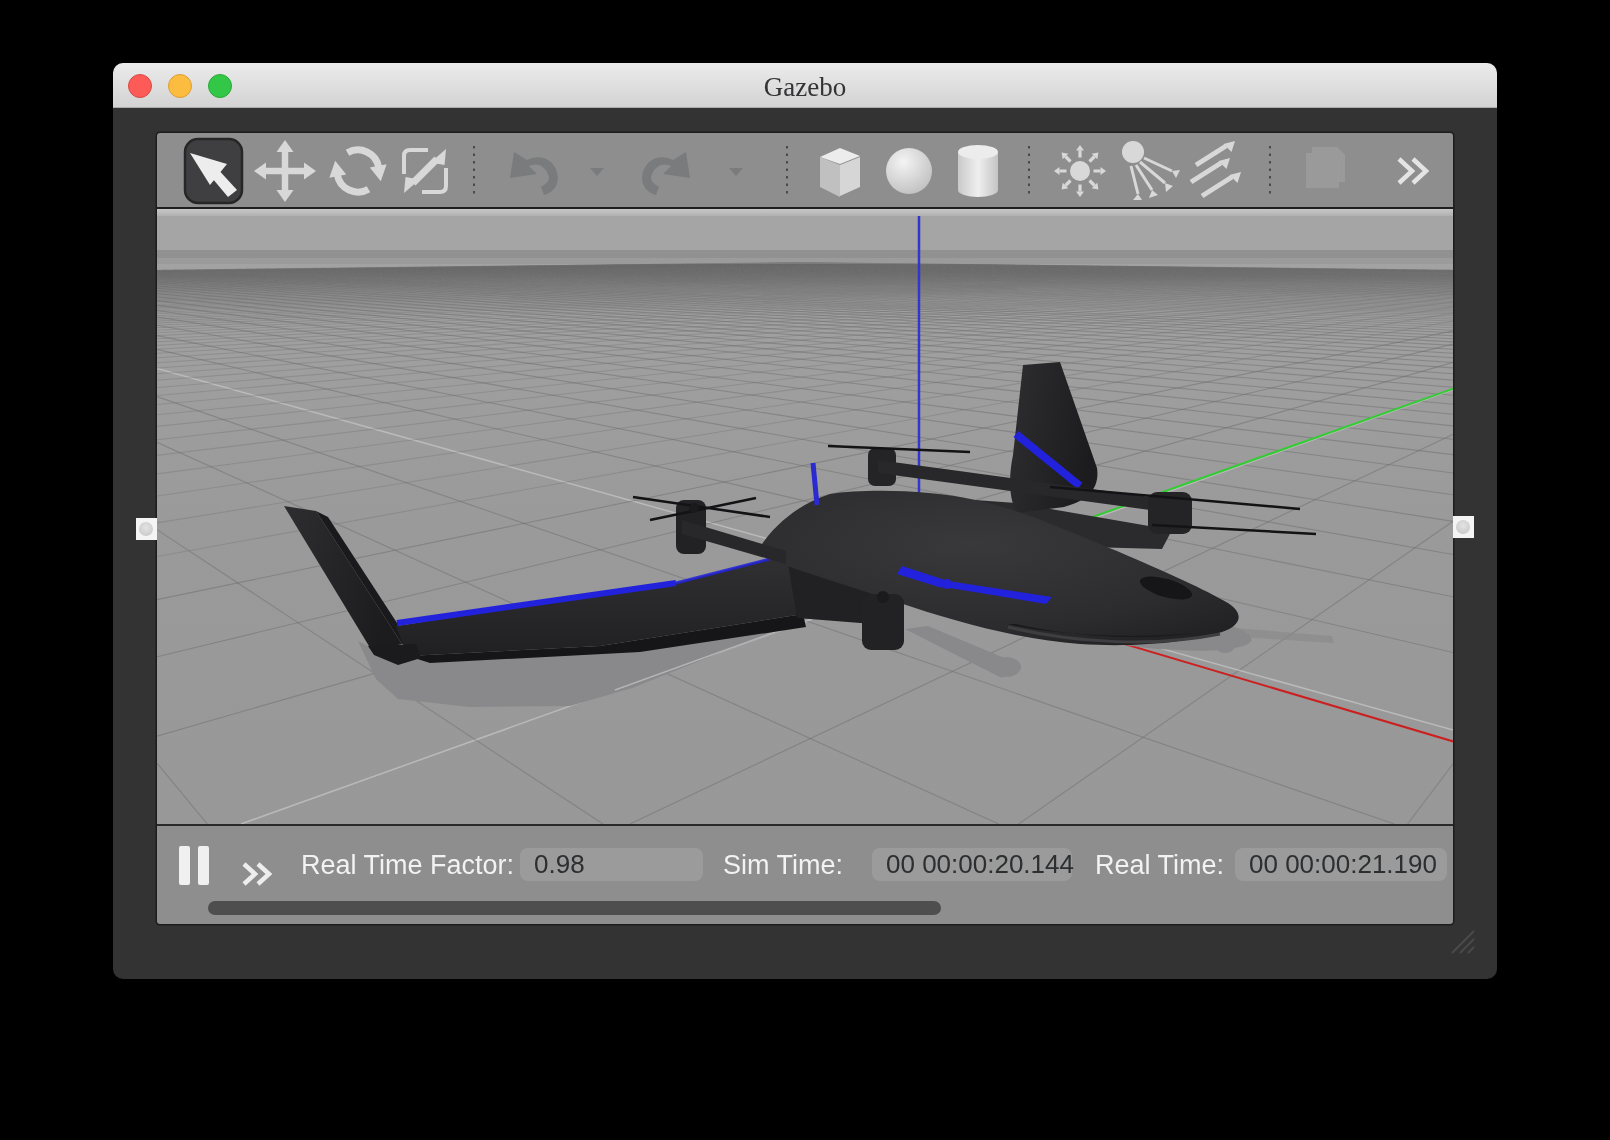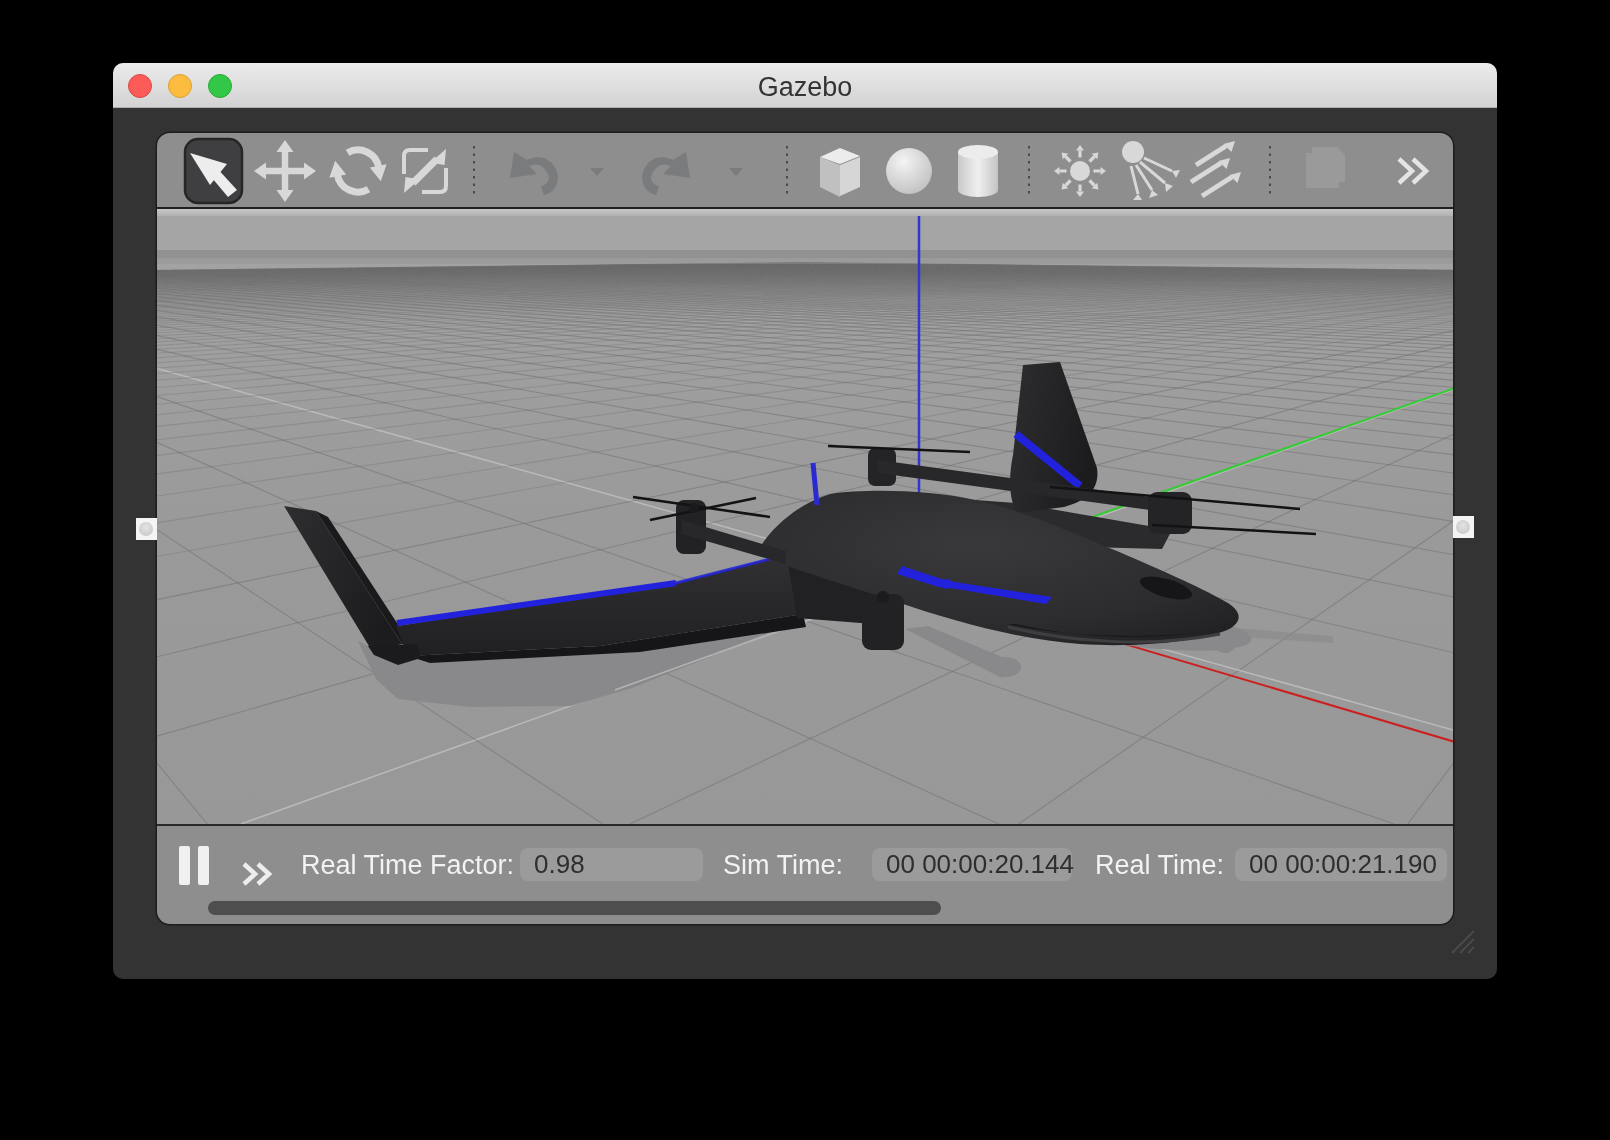--- a/index.html
+++ b/index.html
@@ -1,22 +1,22 @@
 <!DOCTYPE html>
 <html><head><meta charset="utf-8"><style>
 * { margin:0; padding:0; box-sizing:border-box; }
 html,body { width:1610px; height:1140px; background:#000; font-family:"Liberation Sans", sans-serif; overflow:hidden; }
 .win { position:absolute; left:113px; top:63px; width:1384px; height:916px; background:#333333; border-radius:10px; overflow:hidden; }
 .titlebar { position:absolute; left:0; top:0; width:100%; height:45px; background:linear-gradient(#ebebeb,#d3d3d3); border-bottom:1px solid #adadad; }
-.title { position:absolute; width:100%; text-align:center; top:9px; font-size:27px; color:#343436; }
+.title { position:absolute; width:100%; text-align:center; top:9px; font-size:27px; color:#343436;font-family:Liberation Serif, serif; }
 .tl { position:absolute; top:11px; width:24px; height:24px; border-radius:50%; }
 .tl.r { left:15px; background:#fc5b57; border:1px solid #d94a44; }
 .tl.y { left:55px; background:#fcbc3f; border:1px solid #dd9f33; }
 .tl.g { left:95px; background:#33c748; border:1px solid #29a834; }
-.panel { position:absolute; left:44px; top:70px; width:1296px; height:791px; background:#8e8e8e; border-radius:13px; box-shadow:0 0 0 1.5px #1d1d1d; overflow:hidden;text-decoration:underline; }
+.panel { position:absolute; left:44px; top:70px; width:1296px; height:791px; background:#8e8e8e; border-radius:3px; box-shadow:0 0 0 1.5px #1d1d1d; overflow:hidden;text-decoration:underline; }
 .toolbar { position:absolute; left:0; top:0; width:1296px; height:74px; }
 .tsep { position:absolute; left:0; top:74px; width:1296px; height:2px; background:#1f1f1f; }
 .lightstrip { position:absolute; left:0; top:76px; width:1296px; height:7px; background:linear-gradient(#c8c8c8,#b0b0b0); }
 .scene { position:absolute; left:0; top:83px; width:1296px; height:608px; }
 .bsep { position:absolute; left:0; top:691px; width:1296px; height:2px; background:#2a2a2a; }
 .status { position:absolute; left:0; top:693px; width:1296px; height:98px; }
 .handle { position:absolute; width:21px; height:22px; background:#f4f4f4; }
 .handle::after { content:""; position:absolute; left:3px; top:4px; width:14px; height:14px; border-radius:50%; background:radial-gradient(circle at 50% 40%,#e3e3e3,#c4c4c4); }
 svg text { font-family:"Liberation Sans", sans-serif; }
 .grip { position:absolute; left:1335px; top:864px; width:30px; height:30px; }

